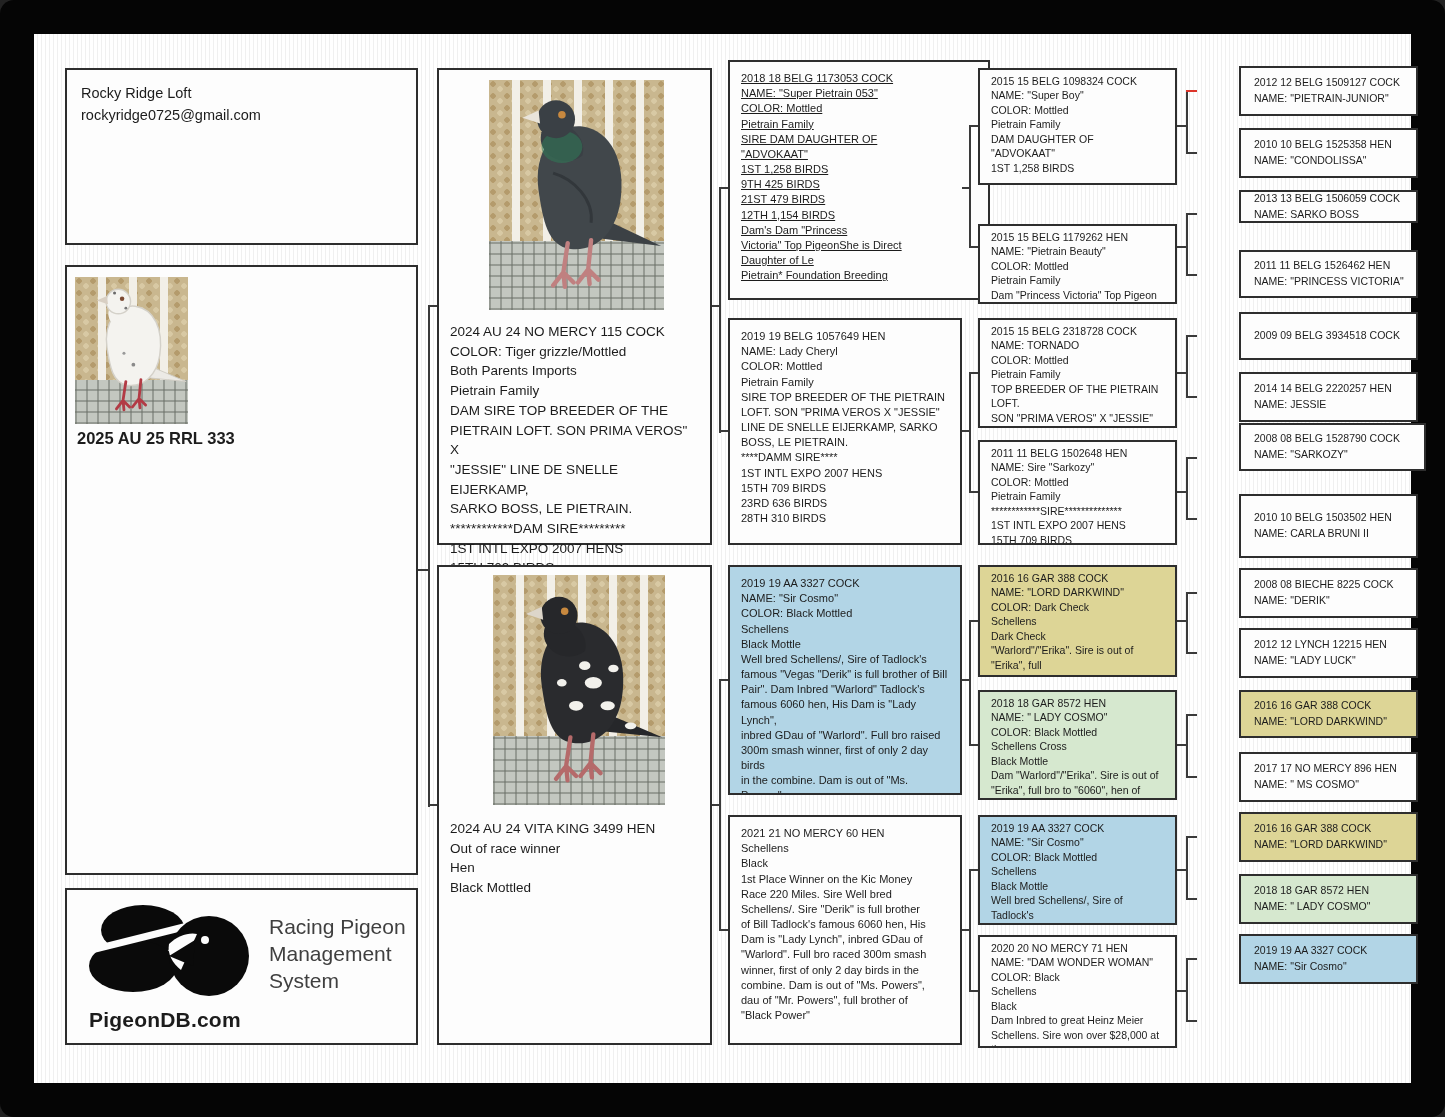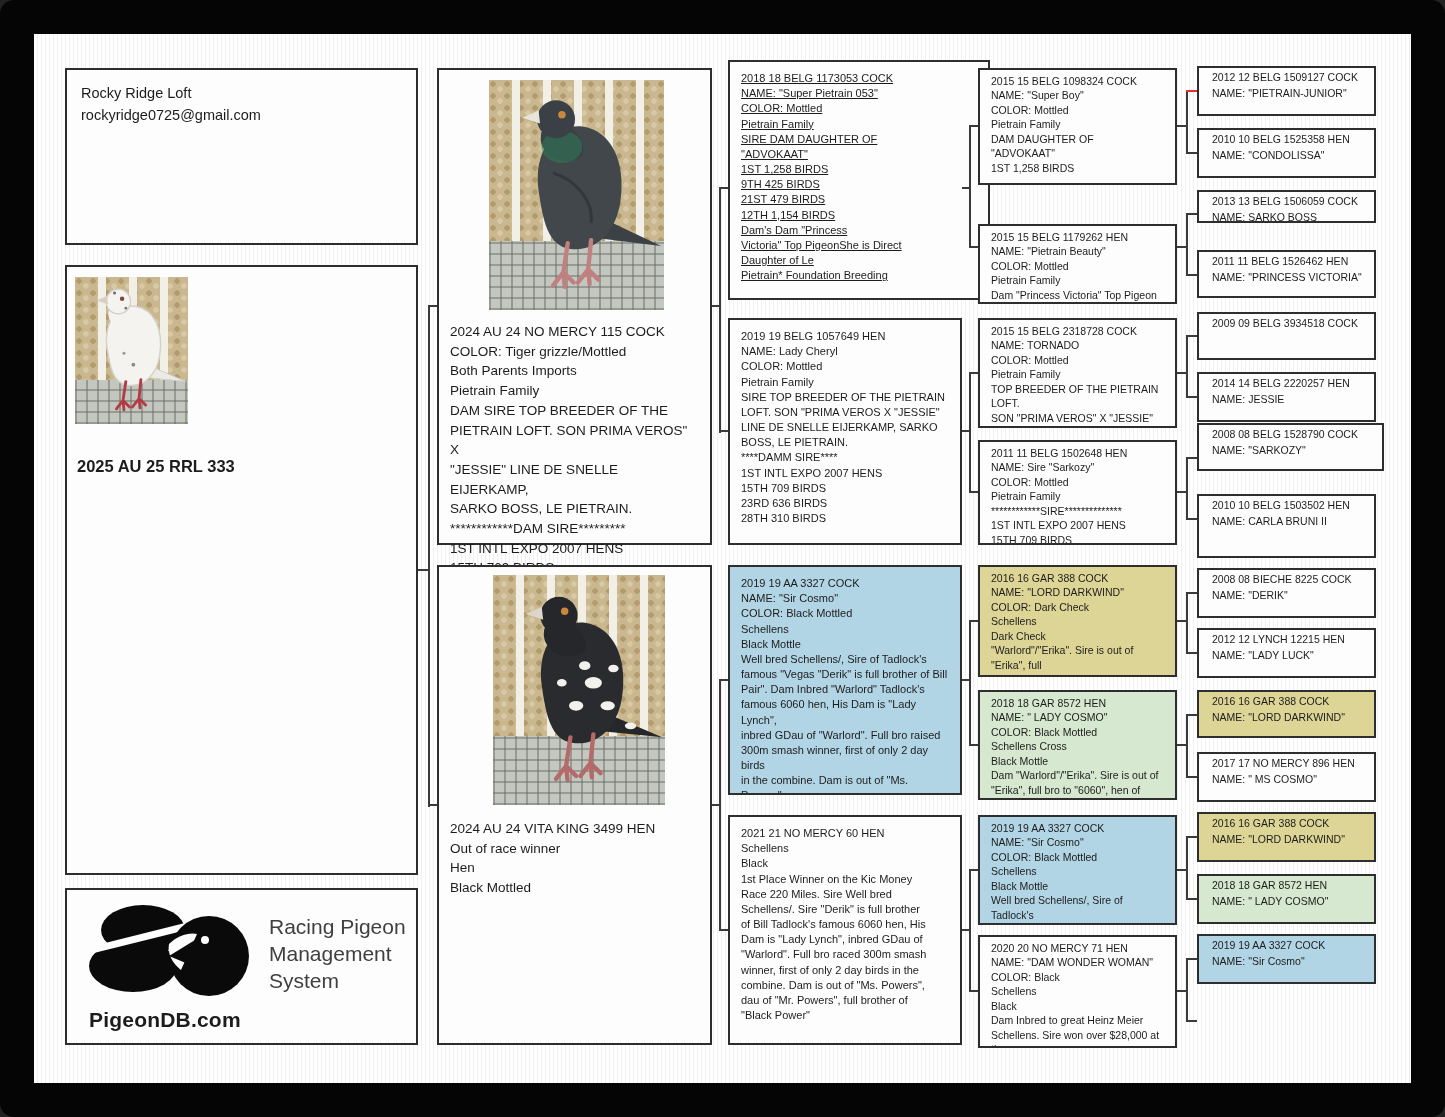--- a/index.html
+++ b/index.html
@@ -6,25 +6,25 @@
   .frame{position:relative;width:1445px;height:1117px;background:#050505;border-radius:14px;overflow:hidden;
          font-family:"Liberation Sans","DejaVu Sans",sans-serif;color:#1c1c1c;}
   .page{position:absolute;left:34px;top:34px;right:34px;bottom:34px;
         background:repeating-linear-gradient(90deg,#ffffff 0 3px,#f0f0f0 3px 4px);}
   .abs{position:absolute;box-sizing:border-box;}
   .panel{border:2px solid #2e2e2e;background:#fdfdfd;}
   .pbox{border:2px solid #2e2e2e;background:#fdfdfd;overflow:hidden;}
   .txt{white-space:pre-line;}
   .loft-txt{padding:12px 14px;font-size:14.5px;line-height:1.55;}
   .sire-txt{padding:8px 11px 0 11px;font-size:13.5px;line-height:1.46;white-space:pre-line;}
-  .band-label{font-weight:700;font-size:16.5px;margin-top:28px;}
+  .band-label{font-weight:700;font-size:16.5px;}
   .g2{padding:9px 11px;font-size:11px;line-height:1.38;white-space:pre-line;}
   .g3{padding:4px 11px;font-size:10.5px;line-height:1.38;white-space:pre-line;}
-  .g4{display:flex;flex-direction:column;justify-content:flex-start;padding:2px 8px 2px 13px;
-      font-size:10.5px;line-height:1.5;white-space:pre-line;}
+  .g4{display:flex;flex-direction:column;justify-content:center;padding:2px 8px 2px 13px;
+      font-size:10.5px;line-height:1.5;white-space:pre-line;margin-left:42px;}
   .conn{position:absolute;background:#3a3a3a;}
   
   .photo{position:relative;overflow:hidden;background:#c9b78f;}
   .wall{position:absolute;left:0;top:0;right:0;height:72%;
     background:
       repeating-linear-gradient(90deg,transparent 0 23px,#f2efe7 23px 31px),
       radial-gradient(circle at 4px 4px,#b49b6c 2.5px,transparent 3px),
       radial-gradient(circle at 11px 9px,#d8c9a4 2.5px,transparent 3px),
       #c9b78f;
     background-size:auto,14px 12px,14px 12px,auto;}

